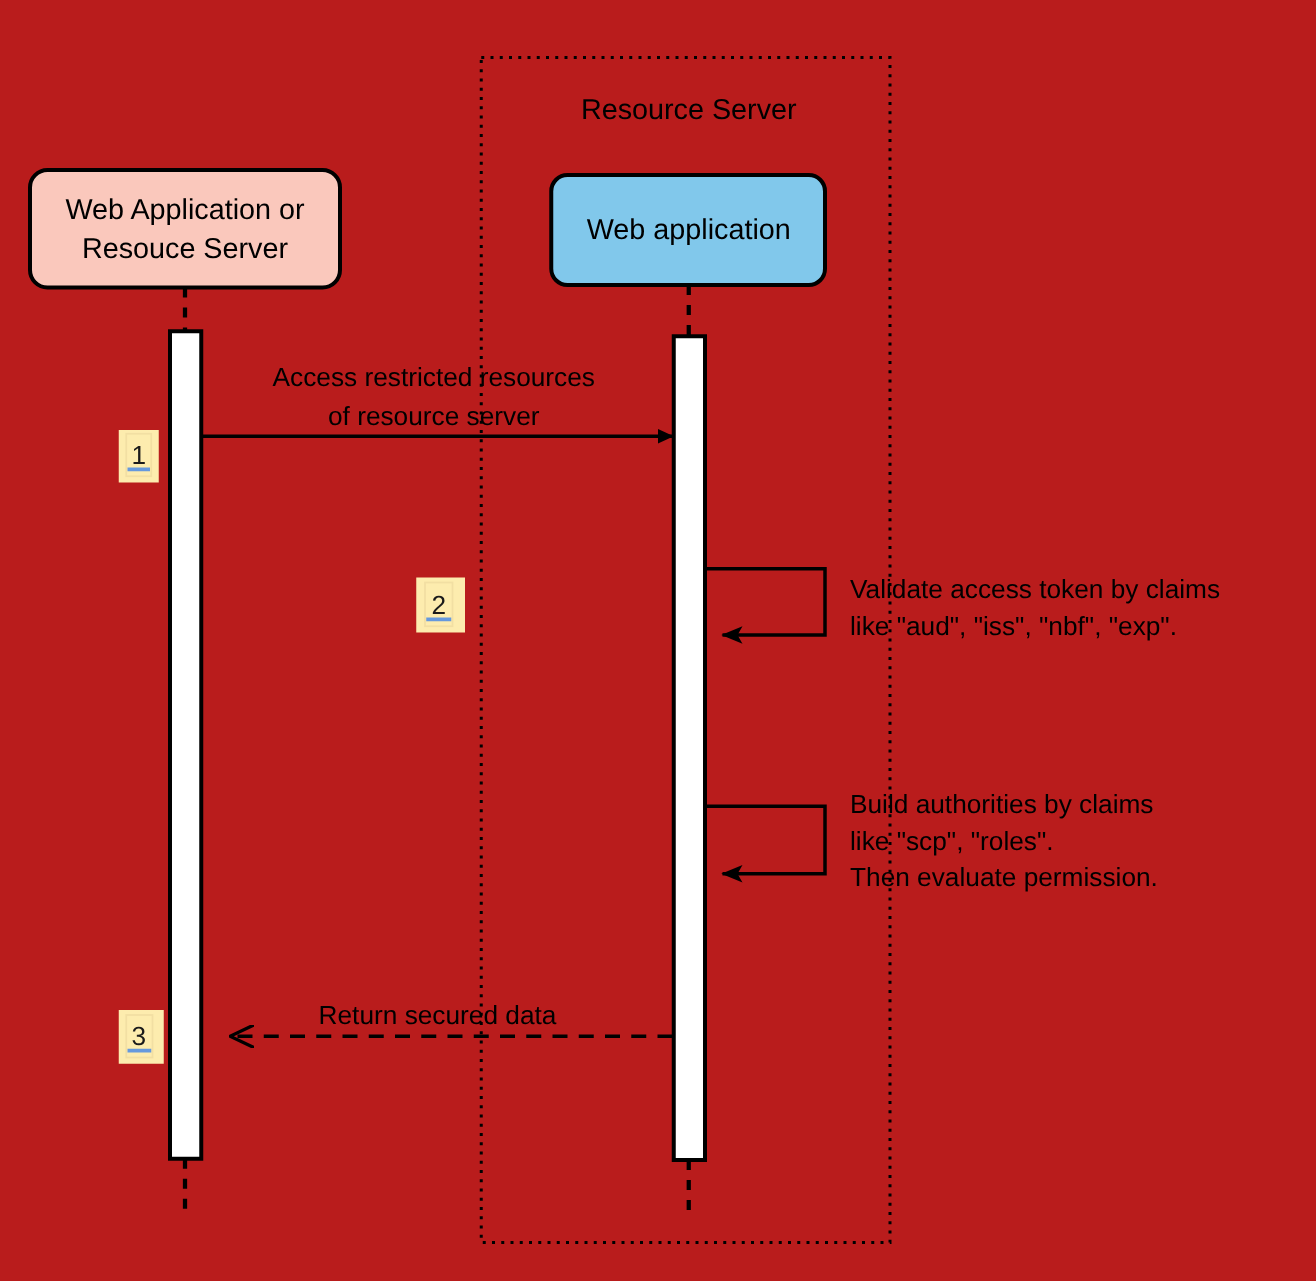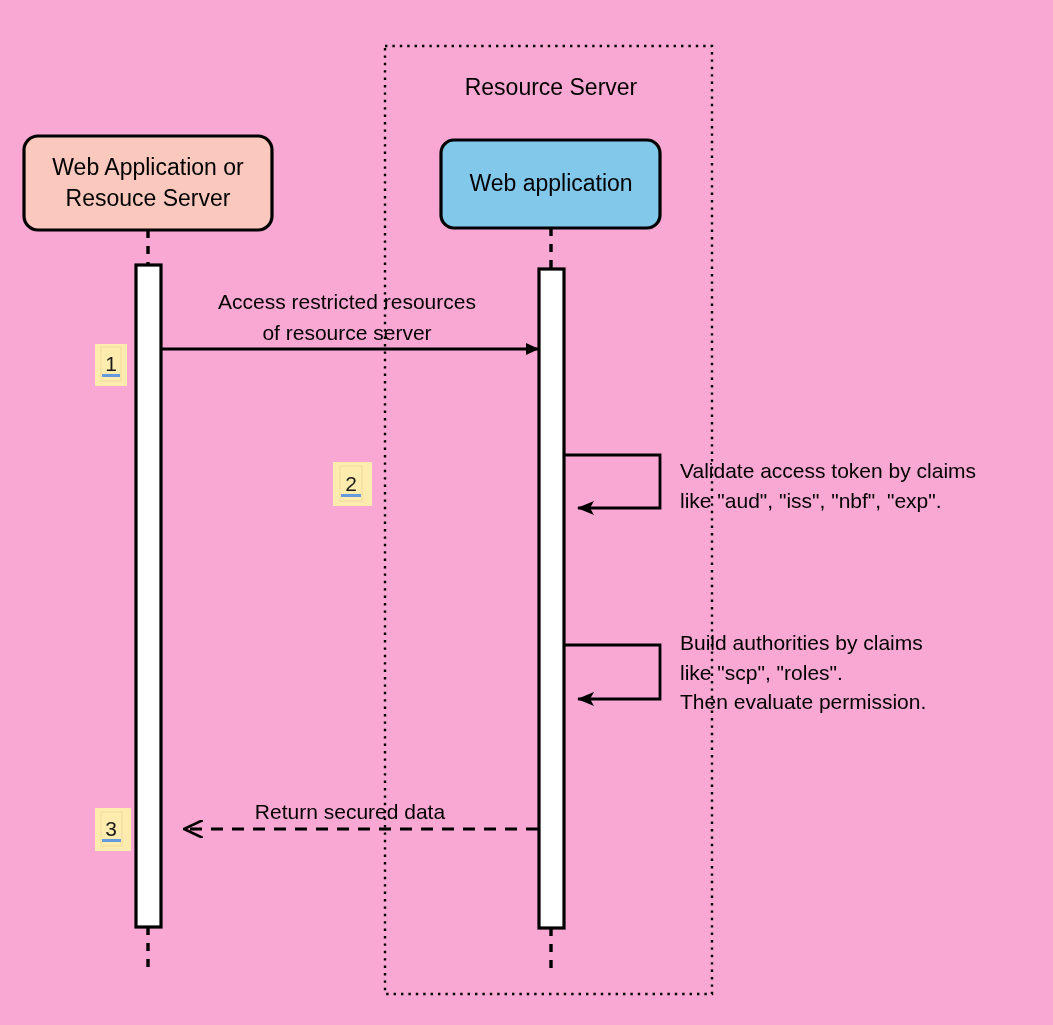--- a/index.html
+++ b/index.html
@@ -8,21 +8,21 @@
     background: #ffffff;
   }
   body {
     font-family: "Liberation Sans", sans-serif;
     color: #000000;
   }
   #canvas {
     position: relative;
     width: 1053px;
     height: 1025px;
-    background: #f9a8d4;
+    background: #b91c1c;
     overflow: hidden;
   }
   svg#diagram {
     position: absolute;
     left: 0;
     top: 0;
     width: 1053px;
     height: 1025px;
   }
   .lifeline-box-label {

